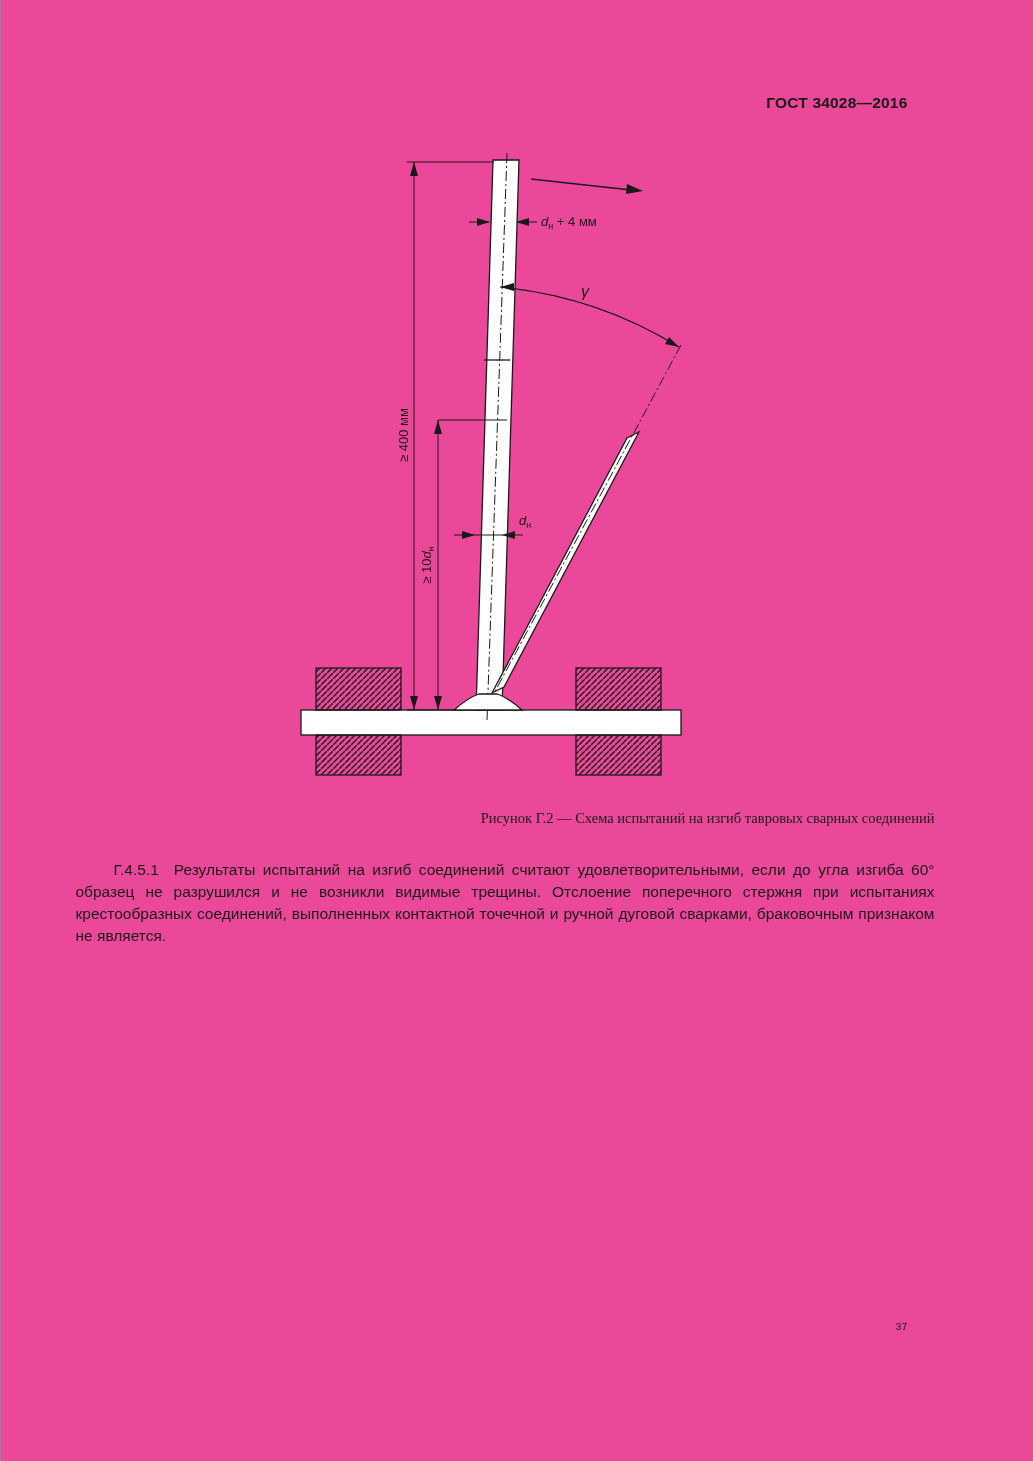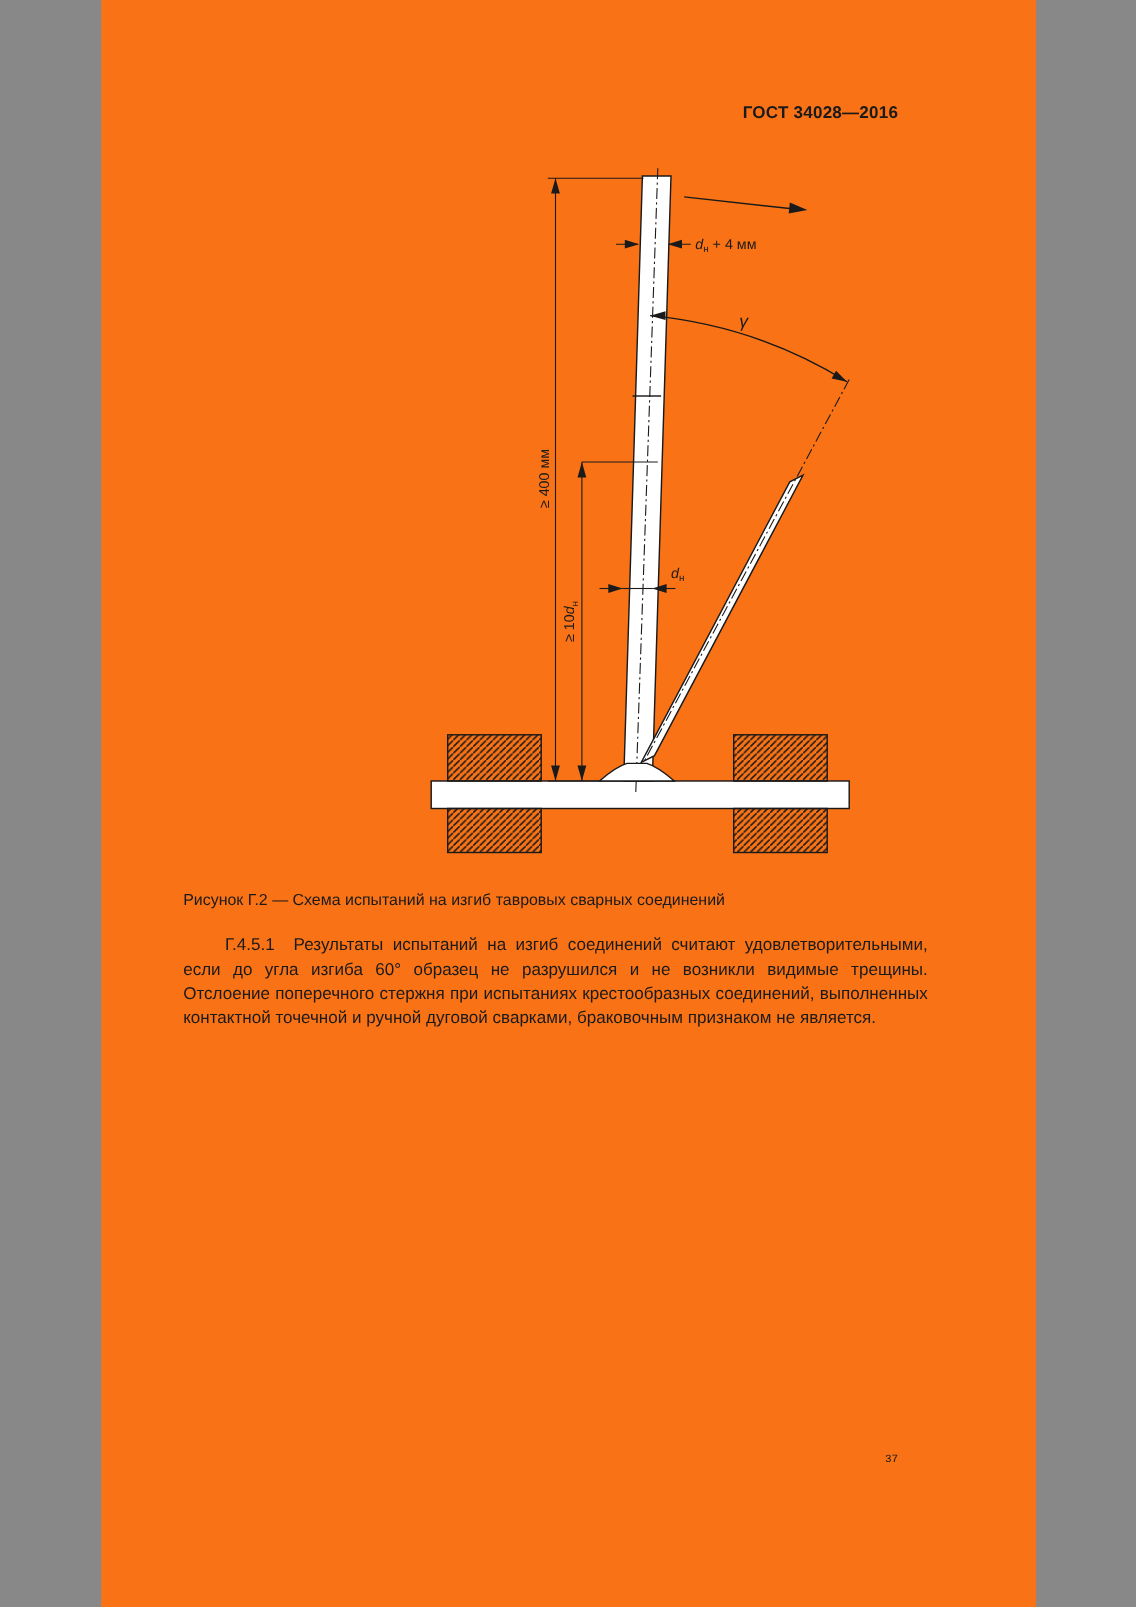--- a/index.html
+++ b/index.html
@@ -1,20 +1,20 @@
 <!DOCTYPE html>
 <html><head>
 <meta charset="utf-8">
 <style>
   html,body{margin:0;padding:0;background:#888;}
   .page{
     position:relative;
-    width:850px;height:1461px;
+    width:1032px;height:1461px;
     margin:0 auto;
-    background:#f97316;
+    background:#ec4899;
     font-family:"Liberation Sans", sans-serif;
     color:#1a1a1a;
     overflow:hidden;
   }
   .content{padding:94px 98px 0 75px;}
   .std-header{
     text-align:right;
     font-size:15.5px;font-weight:bold;
     padding-right:27px;
     letter-spacing:.2px;
@@ -22,24 +22,25 @@
   .figure-wrap{margin:33px 0 0 215px;width:400px;text-decoration:underline;}
   svg text{font-family:"Liberation Sans", sans-serif; fill:#1a1a1a;}
   .figure-note{
     margin-top:8px;
     text-align:center;
     font-size:12.5px;
   }
   .figure-note sub{font-size:0.7em;}
   .figure-caption{
     margin-top:16px;
-    text-align:left;
+    text-align:right;
     font-size:14.5px;
+    font-family:Liberation Serif, serif;
   }
-  .body-text{margin-top:22px;}
+  .body-text{margin-top:32px;}
   .body-text p{
     margin:0;
     font-size:15.5px;
     line-height:22px;
     text-align:justify;
     text-indent:38px;
   }
   .page-number{
     position:absolute;
     top:1322px;right:125px;

